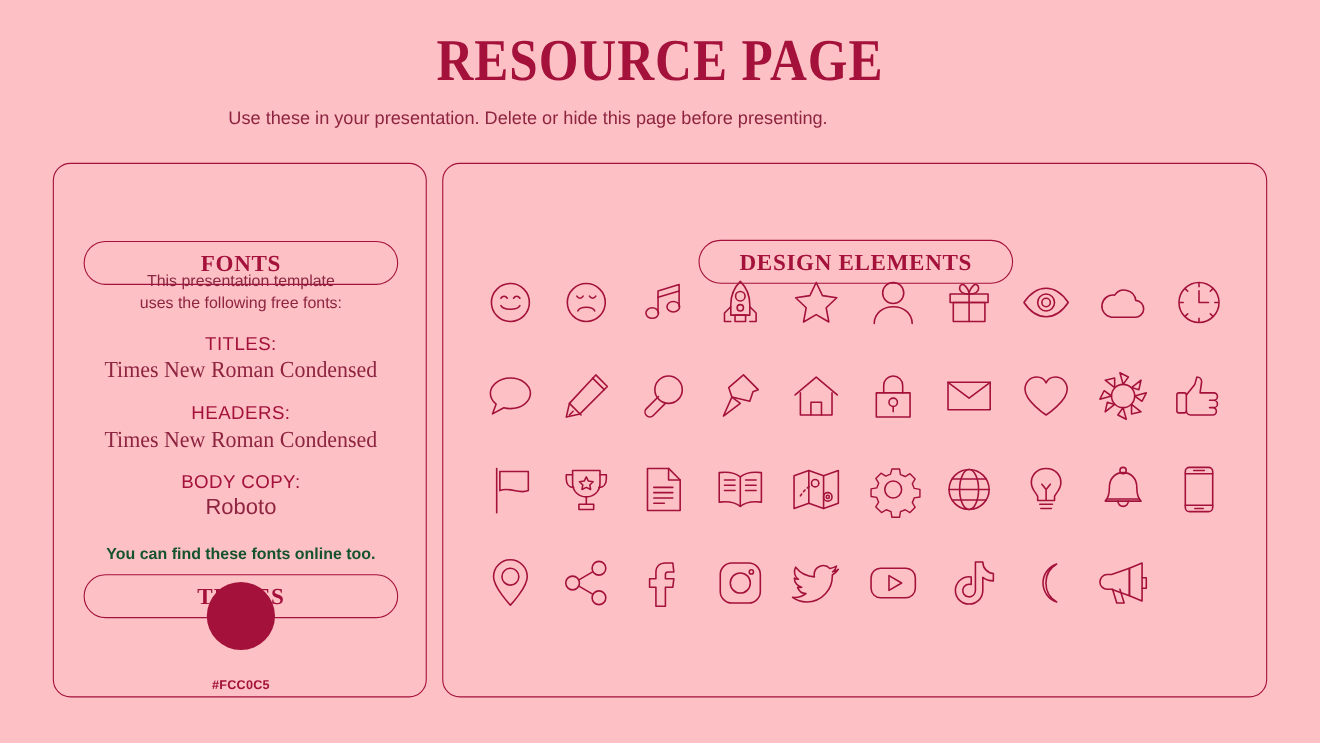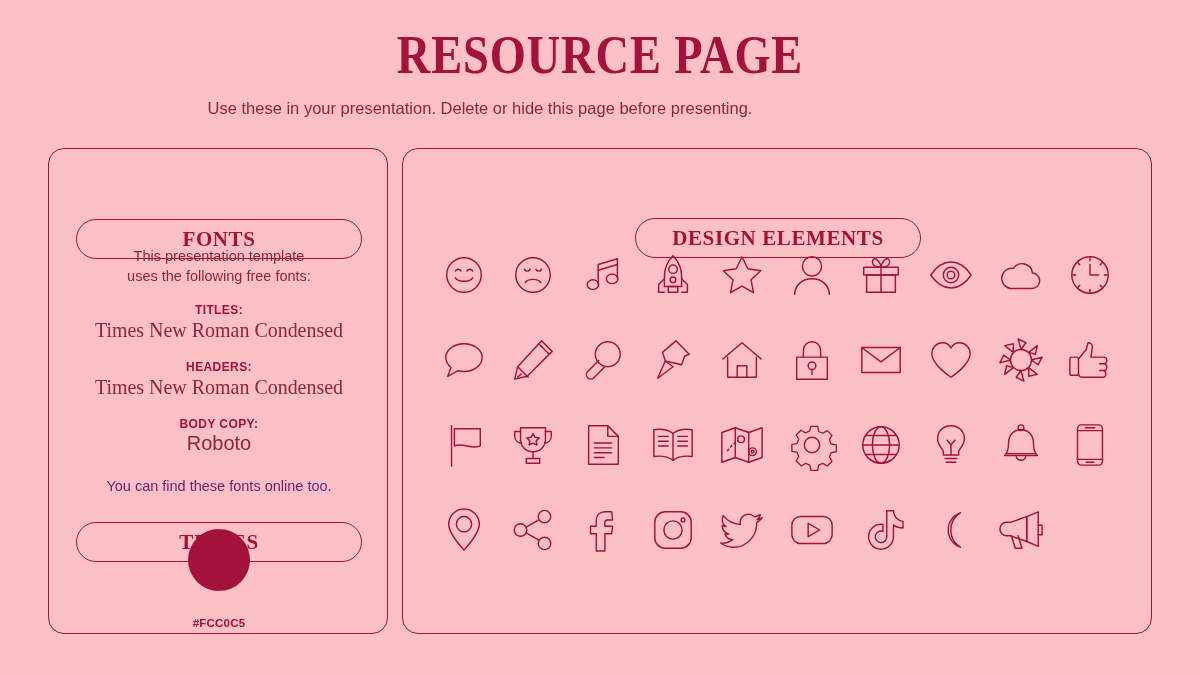--- a/index.html
+++ b/index.html
@@ -118,22 +118,22 @@
   .fonts-intro {
     font-size: 14.5px;
     line-height: 1.38;
     color: #8e2440;
     margin-top: 19px;
   }
 
   .font-group { margin-top: 17px; }
 
   .font-label {
-    font-size: 12px;
-    font-weight: 700;
+    font-size: 17px;
+    font-weight: 400;
     letter-spacing: 0.4px;
     color: #a4113a;
   }
 
   .font-name {
     font-family: "Liberation Serif", serif;
     font-size: 21px;
     color: #8e2440;
     transform: scaleX(0.95);
     margin-top: 1px;
@@ -141,21 +141,22 @@
 
   .font-name.sans {
     font-family: "Liberation Sans", sans-serif;
     font-size: 20px;
     transform: none;
   }
 
   .fonts-outro {
     margin-top: 23px;
     font-size: 14.5px;
-    color: #701a75;
+    color: #14532d;
+    font-weight: bold;
   }
 
   
   .swatch-row {
     position: absolute;
     left: 0;
     top: 380px;
     width: 340px;
     display: flex;
     justify-content: center;

